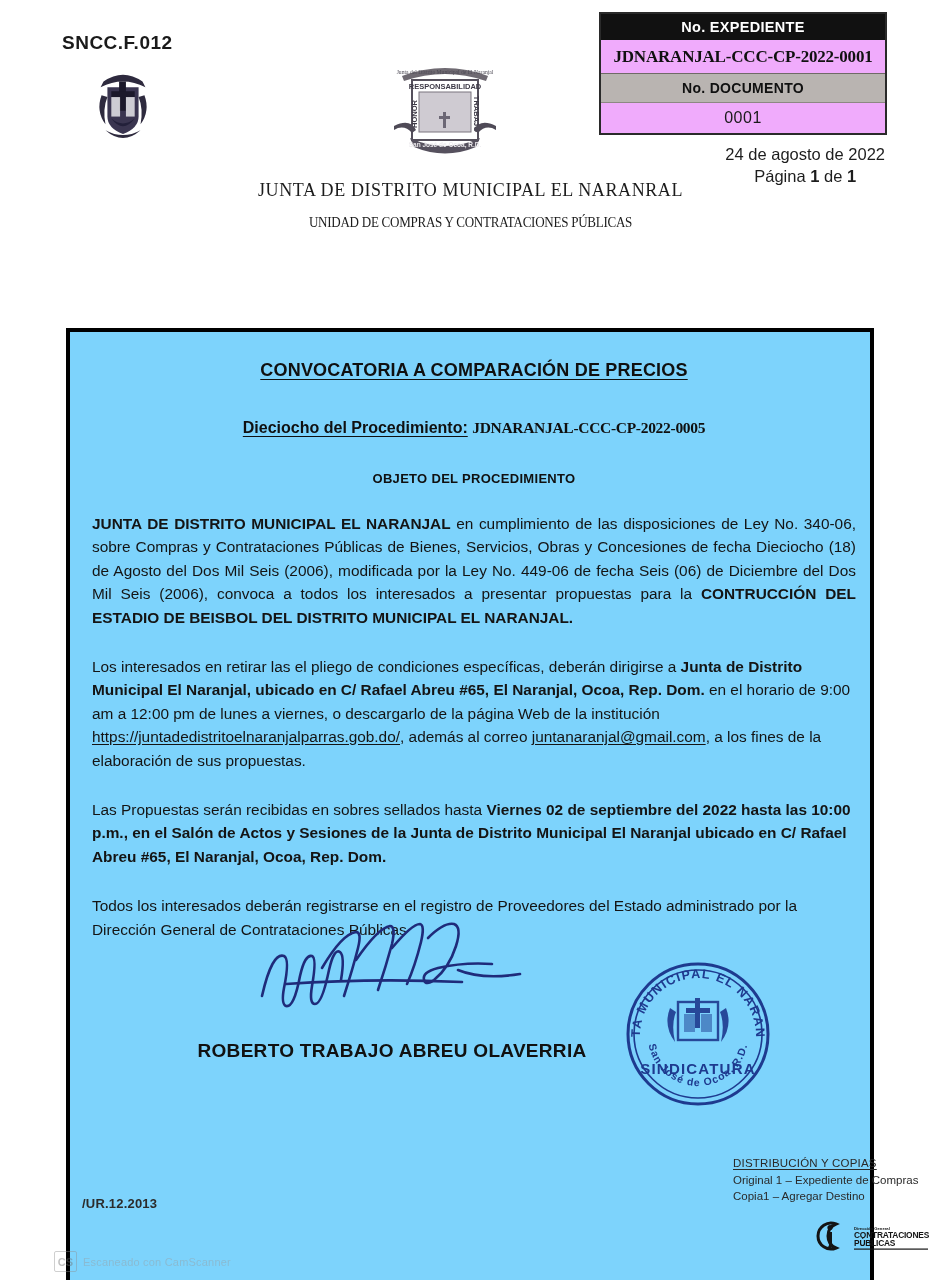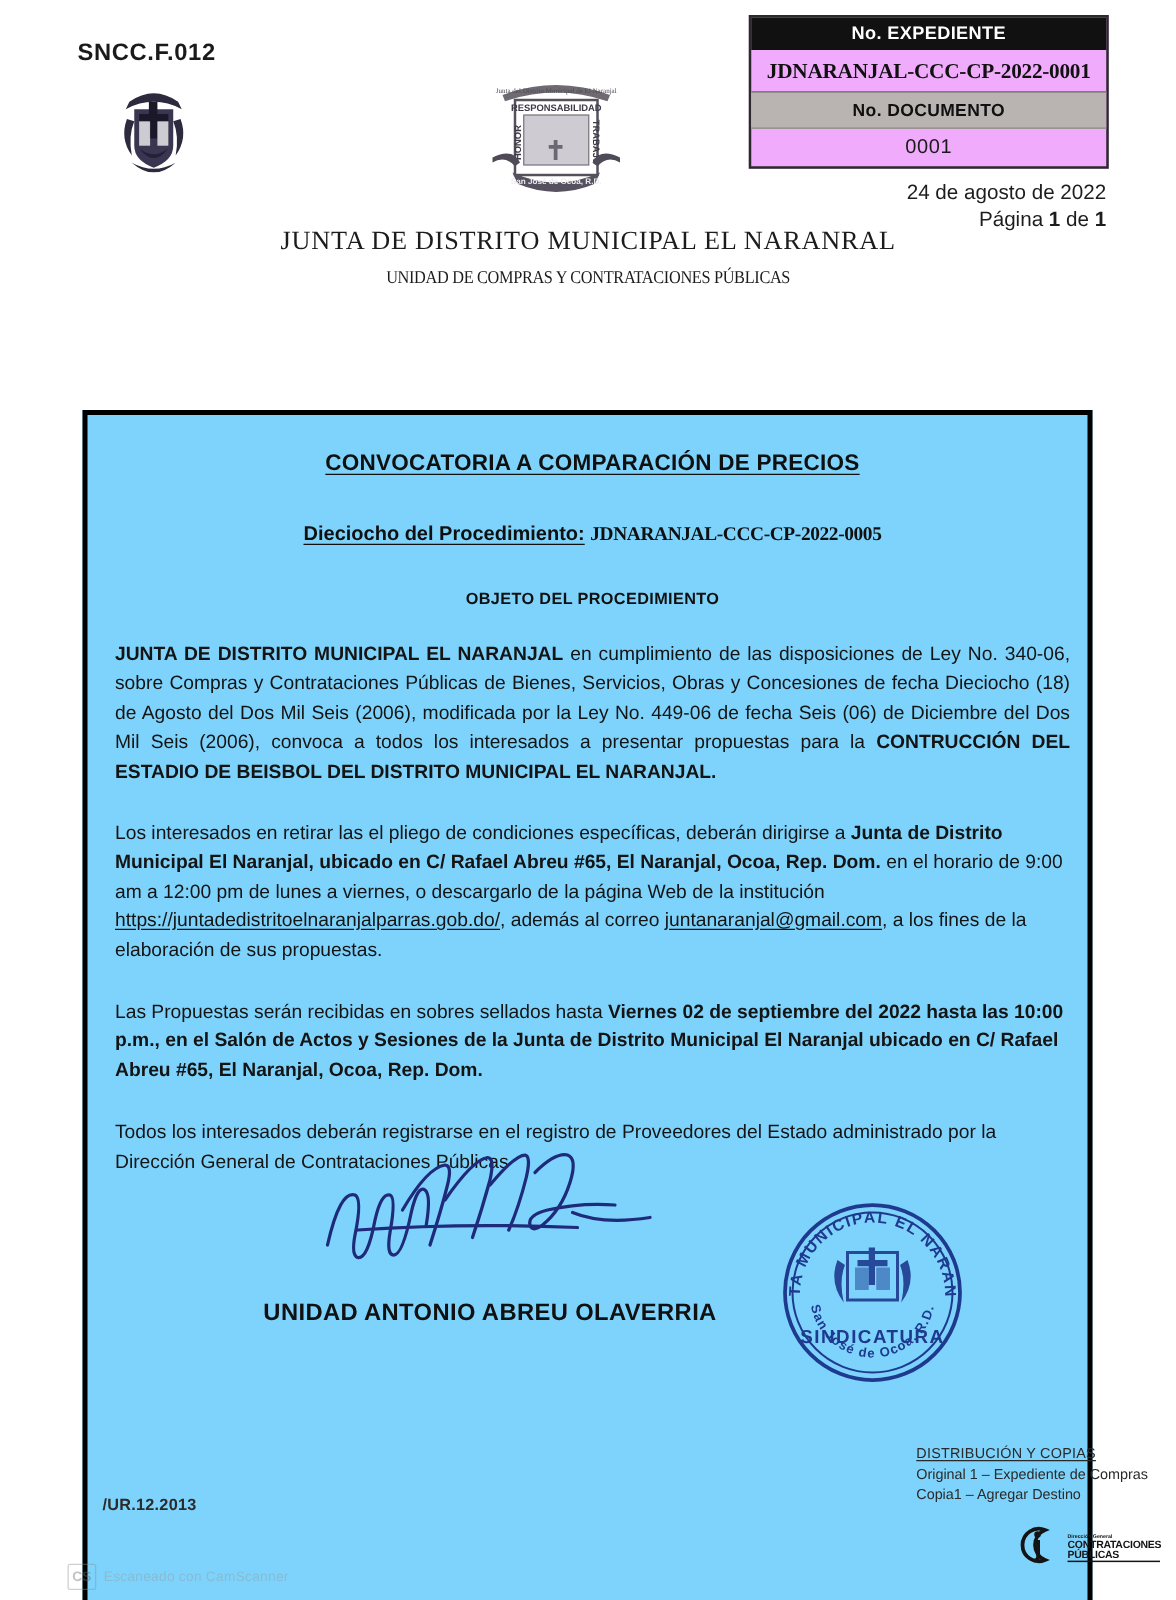--- a/index.html
+++ b/index.html
@@ -92,34 +92,34 @@
     align-items: center;
     justify-content: center;
     font-size: 16px;
     color: #1a1a1a;
     letter-spacing: 0.5px;
   }
 
   .date-block {
     position: absolute;
     right: 56px; top: 143px;
-    text-align: right;
+    text-align: center;
     font-size: 16.5px;
     color: #1d1d1d;
     line-height: 1.35;
   }
   .date-block .pg strong { font-weight: bold; }
 
   .org-title {
     position: absolute;
     left: 0; top: 180px;
     width: 941px;
     text-align: center;
     font-family: "Liberation Serif", serif;
-    font-size: 21px;
+    font-size: 18px;
     letter-spacing: 0.6px;
     color: #1c1c1c;
   }
   .org-sub {
     position: absolute;
     left: 0; top: 214px;
     width: 941px;
     text-align: center;
     font-family: "Liberation Serif", serif;
     font-size: 14.5px;
@@ -371,21 +371,21 @@
             <path d="M70 50 q20 -34 34 -36 q6 0 2 16 q-5 20 -14 48"></path>
             <path d="M104 42 q22 -32 34 -34 q6 0 2 18 q-6 22 -14 46"></path>
             <path d="M140 30 q20 -24 28 -24 q5 1 1 18 q-6 24 -14 42"></path>
             <path d="M176 20 q16 -16 26 -14 q8 3 2 22 q-7 22 -22 34 q-8 6 -10 0 q-2 -8 14 -12 q26 -6 54 -4"></path>
             <path d="M34 66 q86 -6 176 -2"></path>
             <path d="M206 52 q24 10 62 4"></path>
           </g>
         </svg>
       </div>
 
-      <div class="sig-name">UNIDAD ANTONIO ABREU OLAVERRIA</div>
+      <div class="sig-name">ROBERTO TRABAJO ABREU OLAVERRIA</div>
 
       <div class="seal">
         <svg viewBox="0 0 160 160" width="160" height="160" aria-hidden="true">
           <defs>
             <path id="arcTop" d="M22 84 a58 58 0 0 1 116 0"></path>
             <path id="arcBot" d="M30 84 a50 50 0 0 0 100 0"></path>
           </defs>
           <circle cx="80" cy="82" r="70" fill="none" stroke="#1e3a8f" stroke-width="3"></circle>
           <circle cx="80" cy="82" r="64" fill="none" stroke="#1e3a8f" stroke-width="1.6"></circle>
           <text font-family="Liberation Sans, sans-serif" font-size="12.6" font-weight="bold" fill="#1e3a8f" letter-spacing="1.4">

